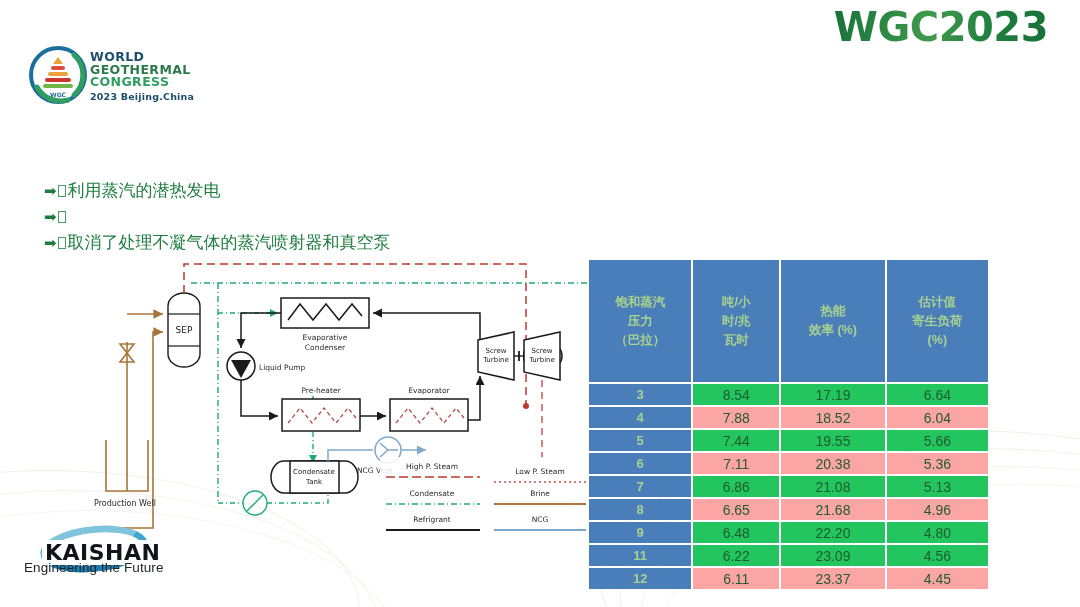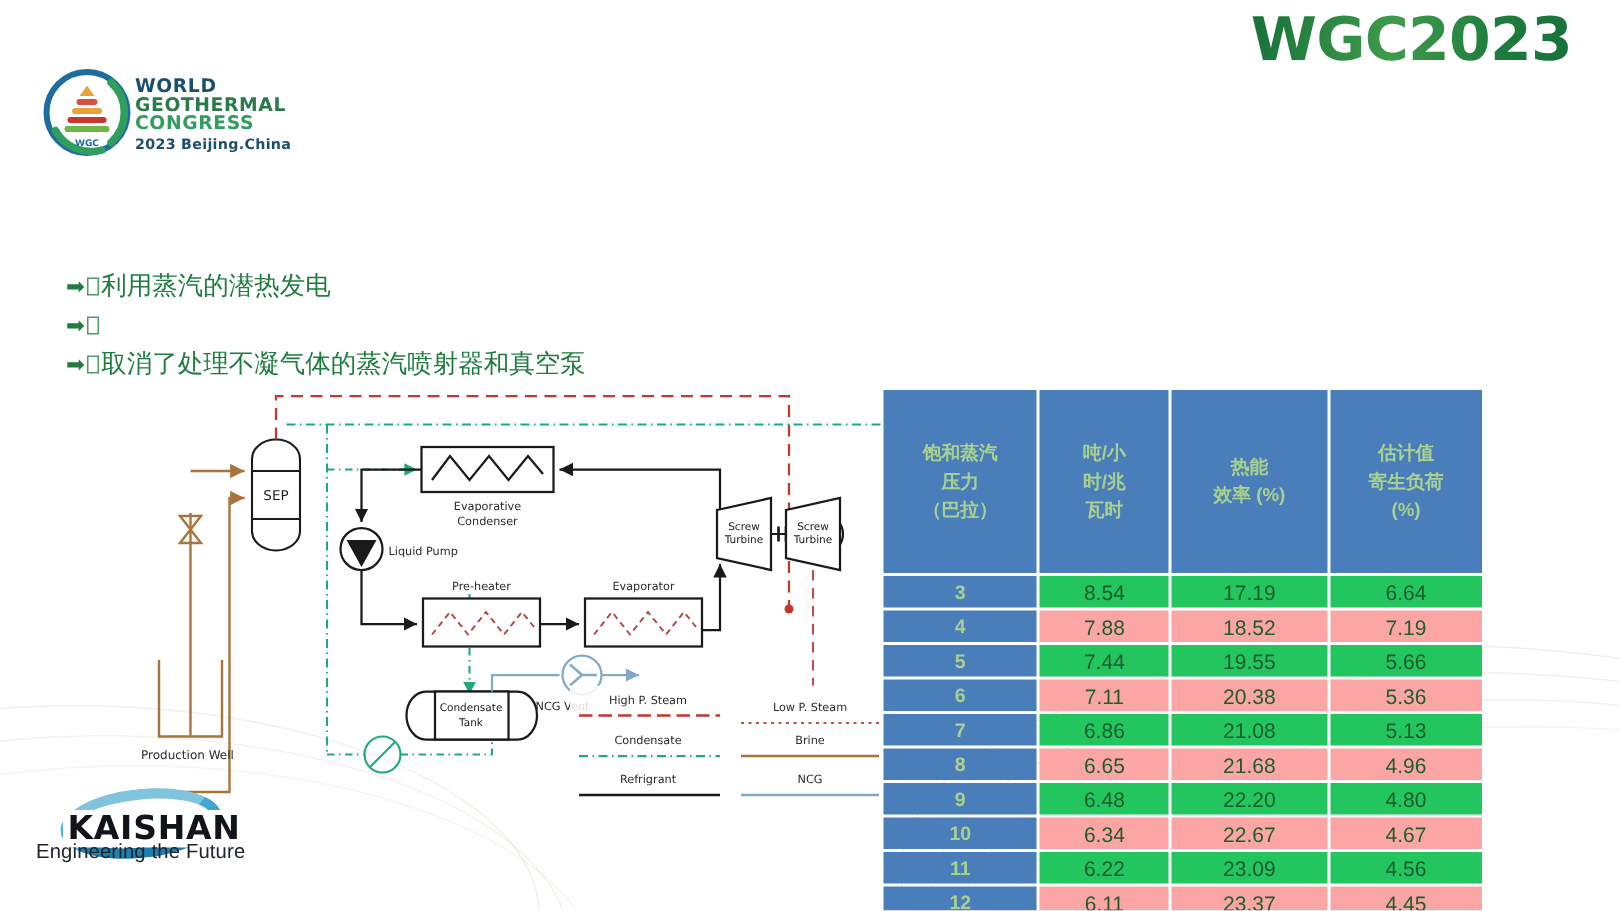--- a/index.html
+++ b/index.html
@@ -383,21 +383,21 @@
         <tr class="odd">
             <td class="k">3</td>
             <td class="v">8.54</td>
             <td class="v">17.19</td>
             <td class="v">6.64</td>
           </tr>
         <tr class="even">
             <td class="k">4</td>
             <td class="v">7.88</td>
             <td class="v">18.52</td>
-            <td class="v">7.19</td>
+            <td class="v">6.04</td>
           </tr>
         <tr class="odd">
             <td class="k">5</td>
             <td class="v">7.44</td>
             <td class="v">19.55</td>
             <td class="v">5.66</td>
           </tr>
         <tr class="even">
             <td class="k">6</td>
             <td class="v">7.11</td>
@@ -415,26 +415,20 @@
             <td class="v">6.65</td>
             <td class="v">21.68</td>
             <td class="v">4.96</td>
           </tr>
         <tr class="odd">
             <td class="k">9</td>
             <td class="v">6.48</td>
             <td class="v">22.20</td>
             <td class="v">4.80</td>
           </tr>
-        <tr class="even">
-            <td class="k">10</td>
-            <td class="v">6.34</td>
-            <td class="v">22.67</td>
-            <td class="v">4.67</td>
-          </tr>
         <tr class="odd">
             <td class="k">11</td>
             <td class="v">6.22</td>
             <td class="v">23.09</td>
             <td class="v">4.56</td>
           </tr>
         <tr class="even">
             <td class="k">12</td>
             <td class="v">6.11</td>
             <td class="v">23.37</td>

